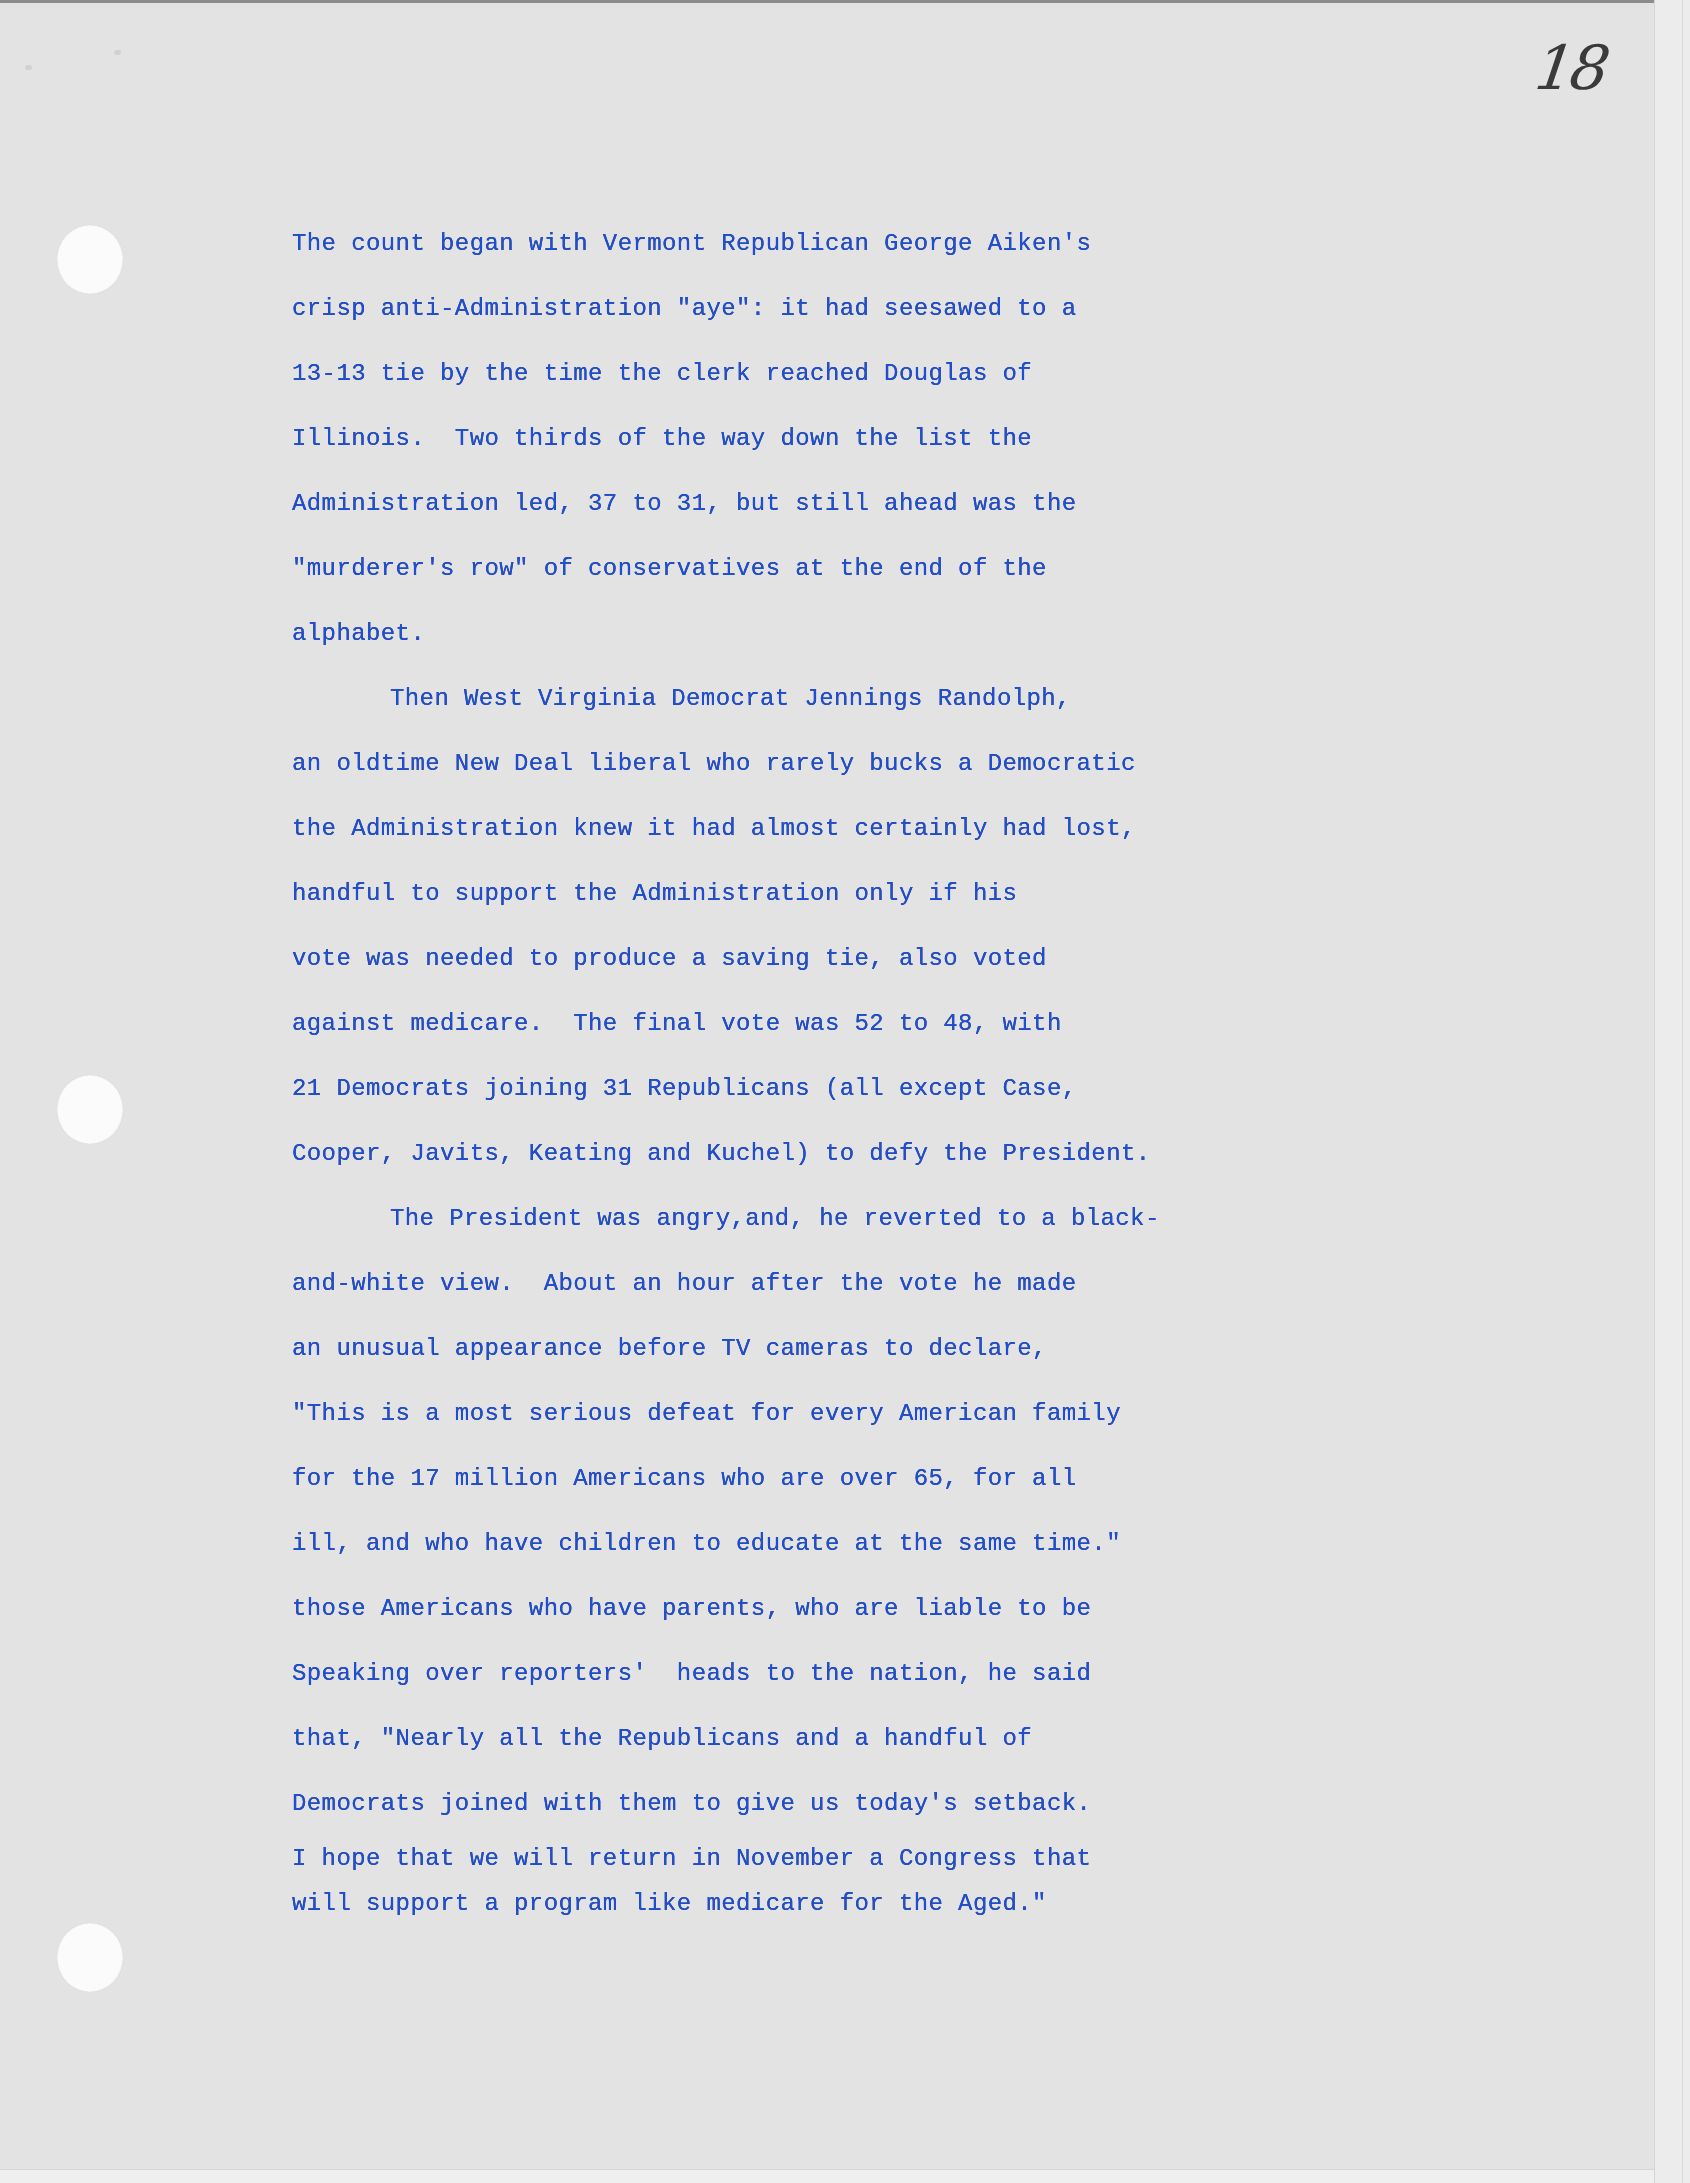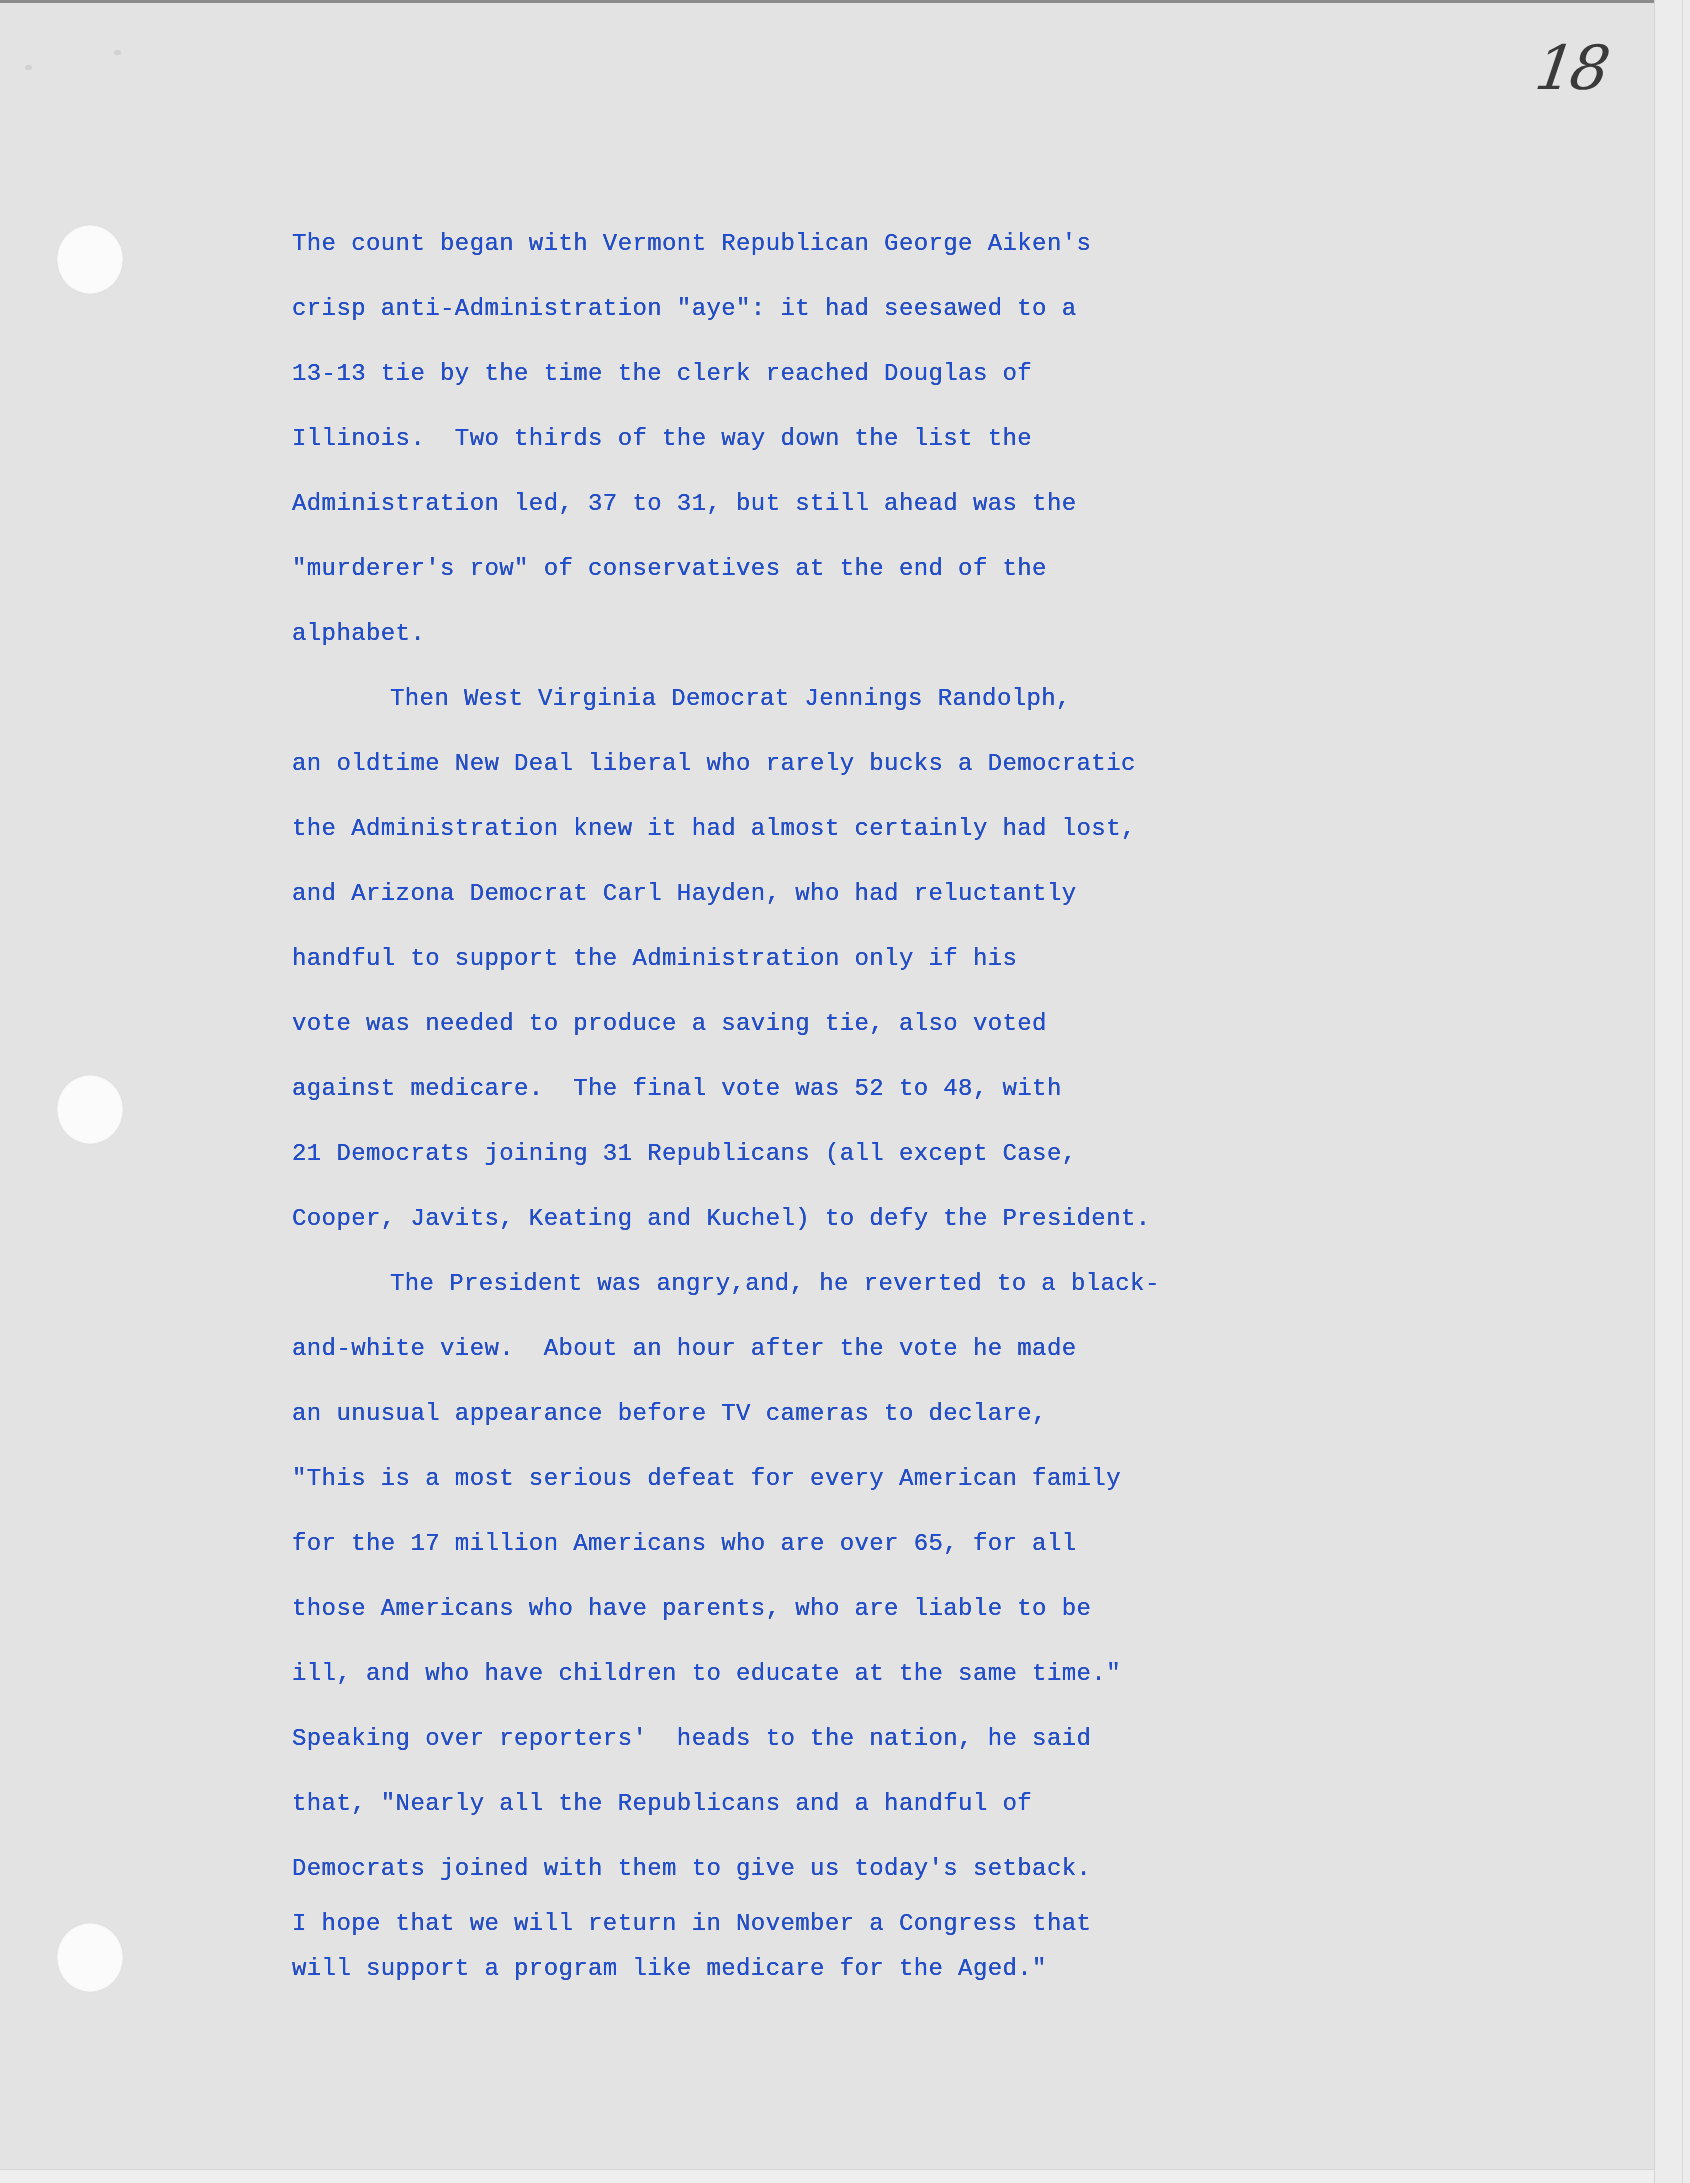--- a/index.html
+++ b/index.html
@@ -122,36 +122,35 @@
     <span class="line">Illinois.  Two thirds of the way down the list the</span>
     <span class="line">Administration led, 37 to 31, but still ahead was the</span>
     <span class="line">"murderer's row" of conservatives at the end of the</span>
     <span class="line">alphabet.</span>
   </div>
 
   <div>
     <span class="line indent">Then West Virginia Democrat Jennings Randolph,</span>
     <span class="line">an oldtime New Deal liberal who rarely bucks a Democratic</span>
     <span class="line">the Administration knew it had almost certainly had lost,</span>
-    <span class="line">and Arizona Democrat Carl Hayden, who had reluctantly</span>
     <span class="line">handful to support the Administration only if his</span>
     <span class="line">vote was needed to produce a saving tie, also voted</span>
     <span class="line">against medicare.  The final vote was 52 to 48, with</span>
     <span class="line">21 Democrats joining 31 Republicans (all except Case,</span>
     <span class="line">Cooper, Javits, Keating and Kuchel) to defy the President.</span>
   </div>
 
   <div>
     <span class="line indent">The President was angry,and, he reverted to a black-</span>
     <span class="line">and-white view.  About an hour after the vote he made</span>
     <span class="line">an unusual appearance before TV cameras to declare,</span>
     <span class="line">"This is a most serious defeat for every American family</span>
     <span class="line">for the 17 million Americans who are over 65, for all</span>
+    <span class="line">ill, and who have children to educate at the same time."</span>
     <span class="line">those Americans who have parents, who are liable to be</span>
-    <span class="line">ill, and who have children to educate at the same time."</span>
     <span class="line">Speaking over reporters'  heads to the nation, he said</span>
     <span class="line">that, "Nearly all the Republicans and a handful of</span>
     <span class="line">Democrats joined with them to give us today's setback.</span>
     <span class="line tight">I hope that we will return in November a Congress that</span>
     <span class="line tight">will support a program like medicare for the Aged."</span>
   </div>
 </div>
 
 
 </body></html>

